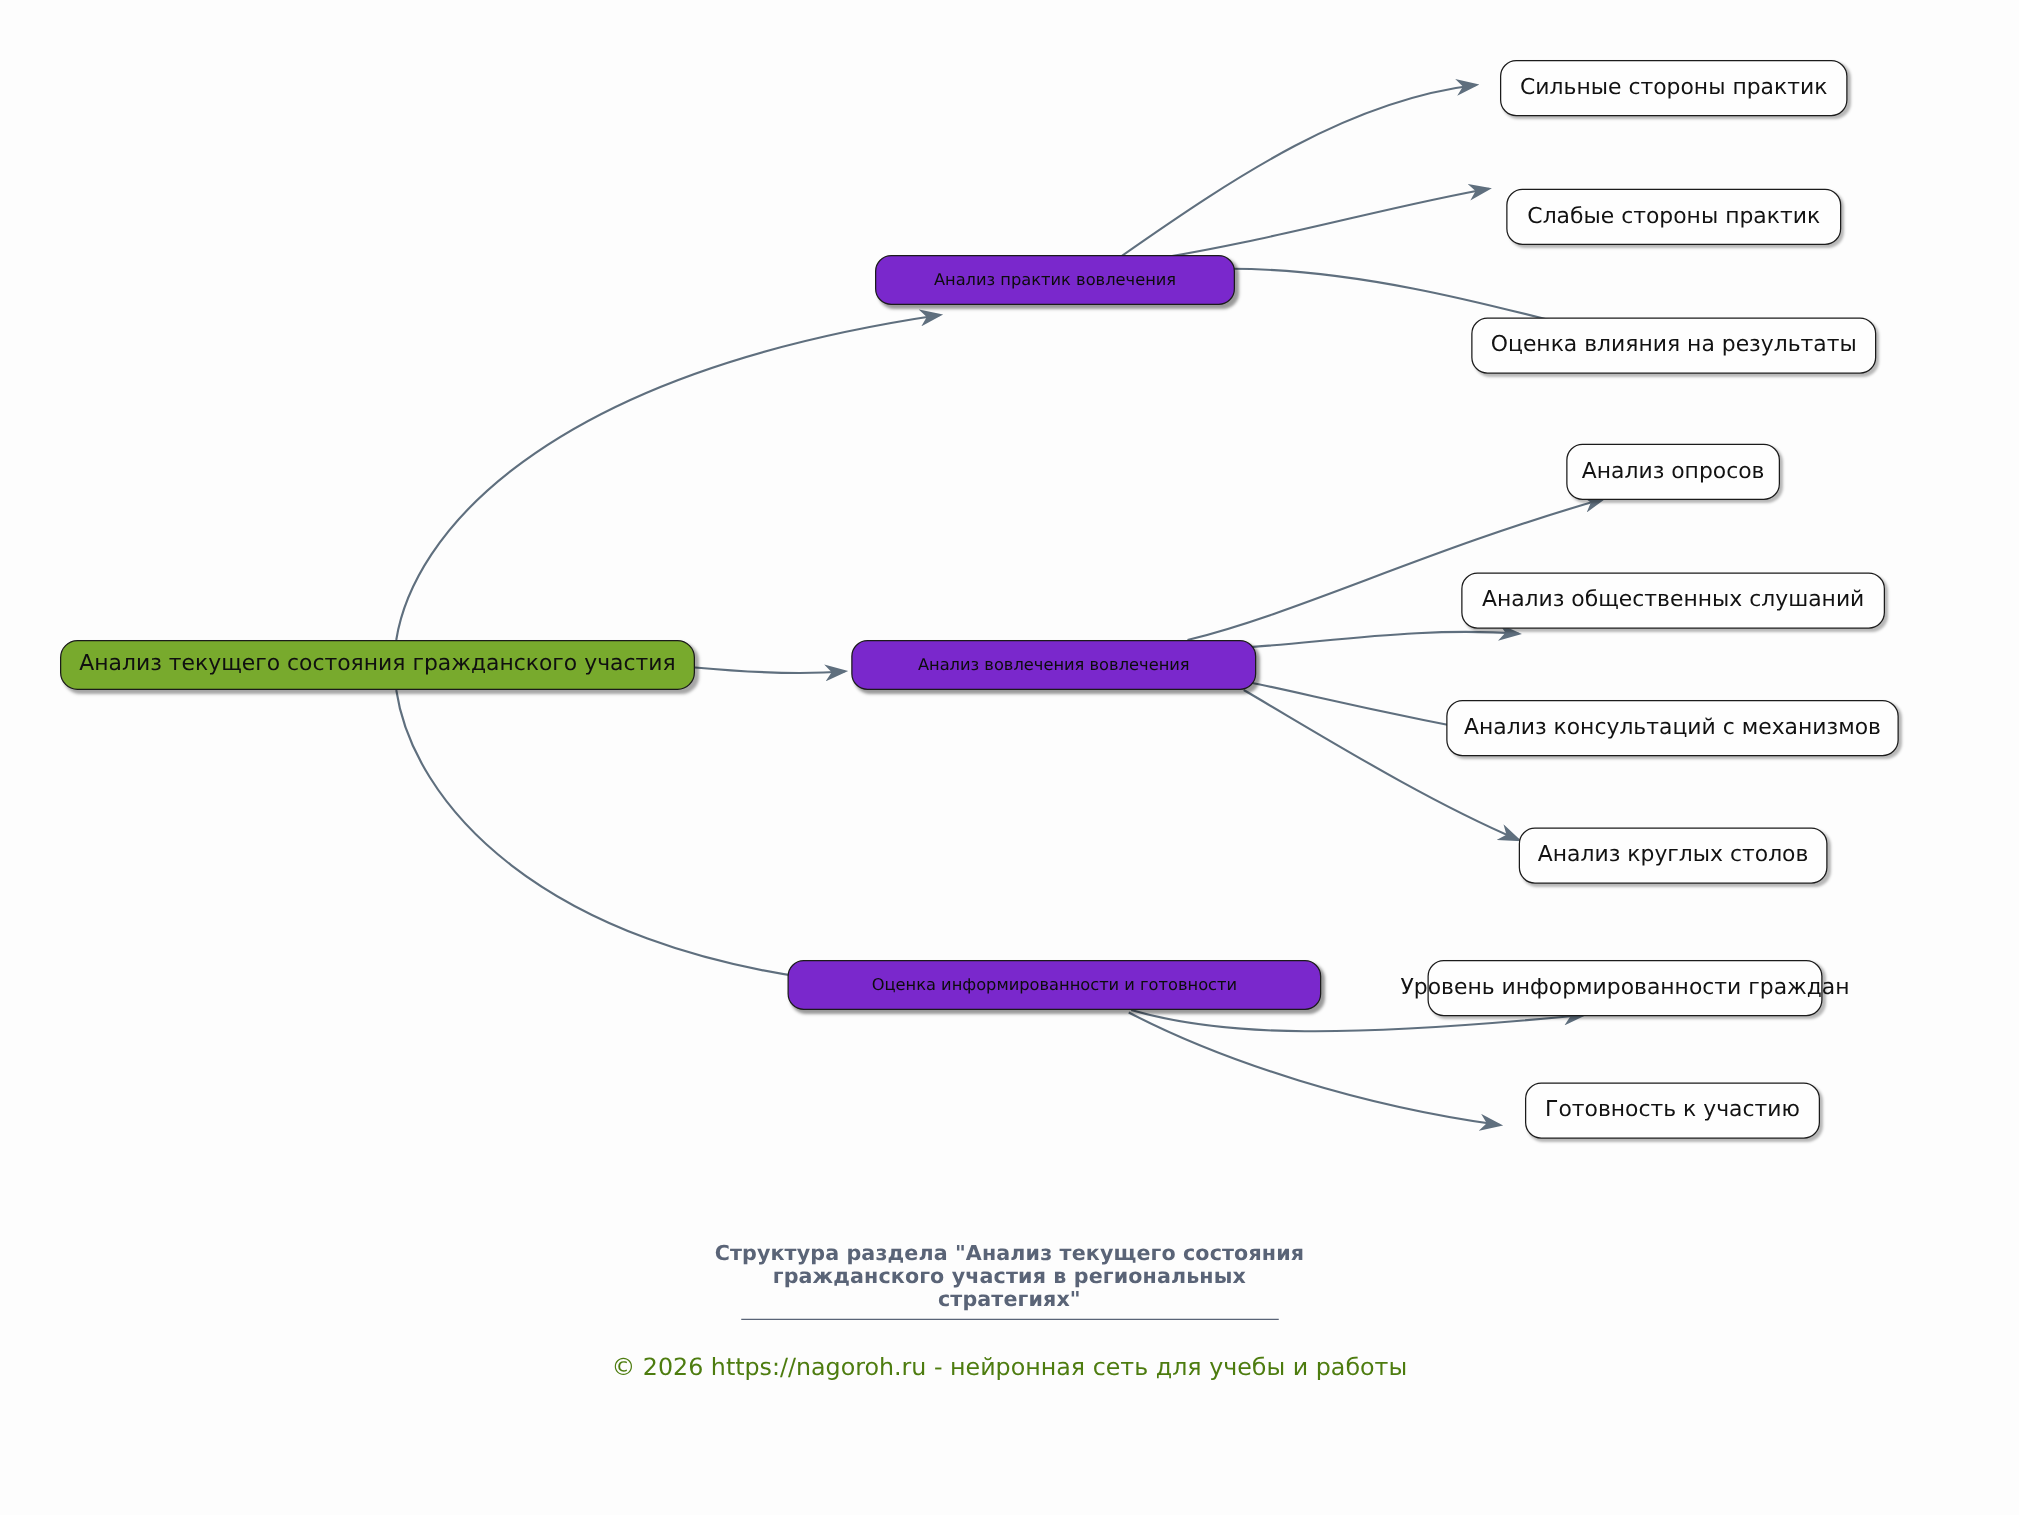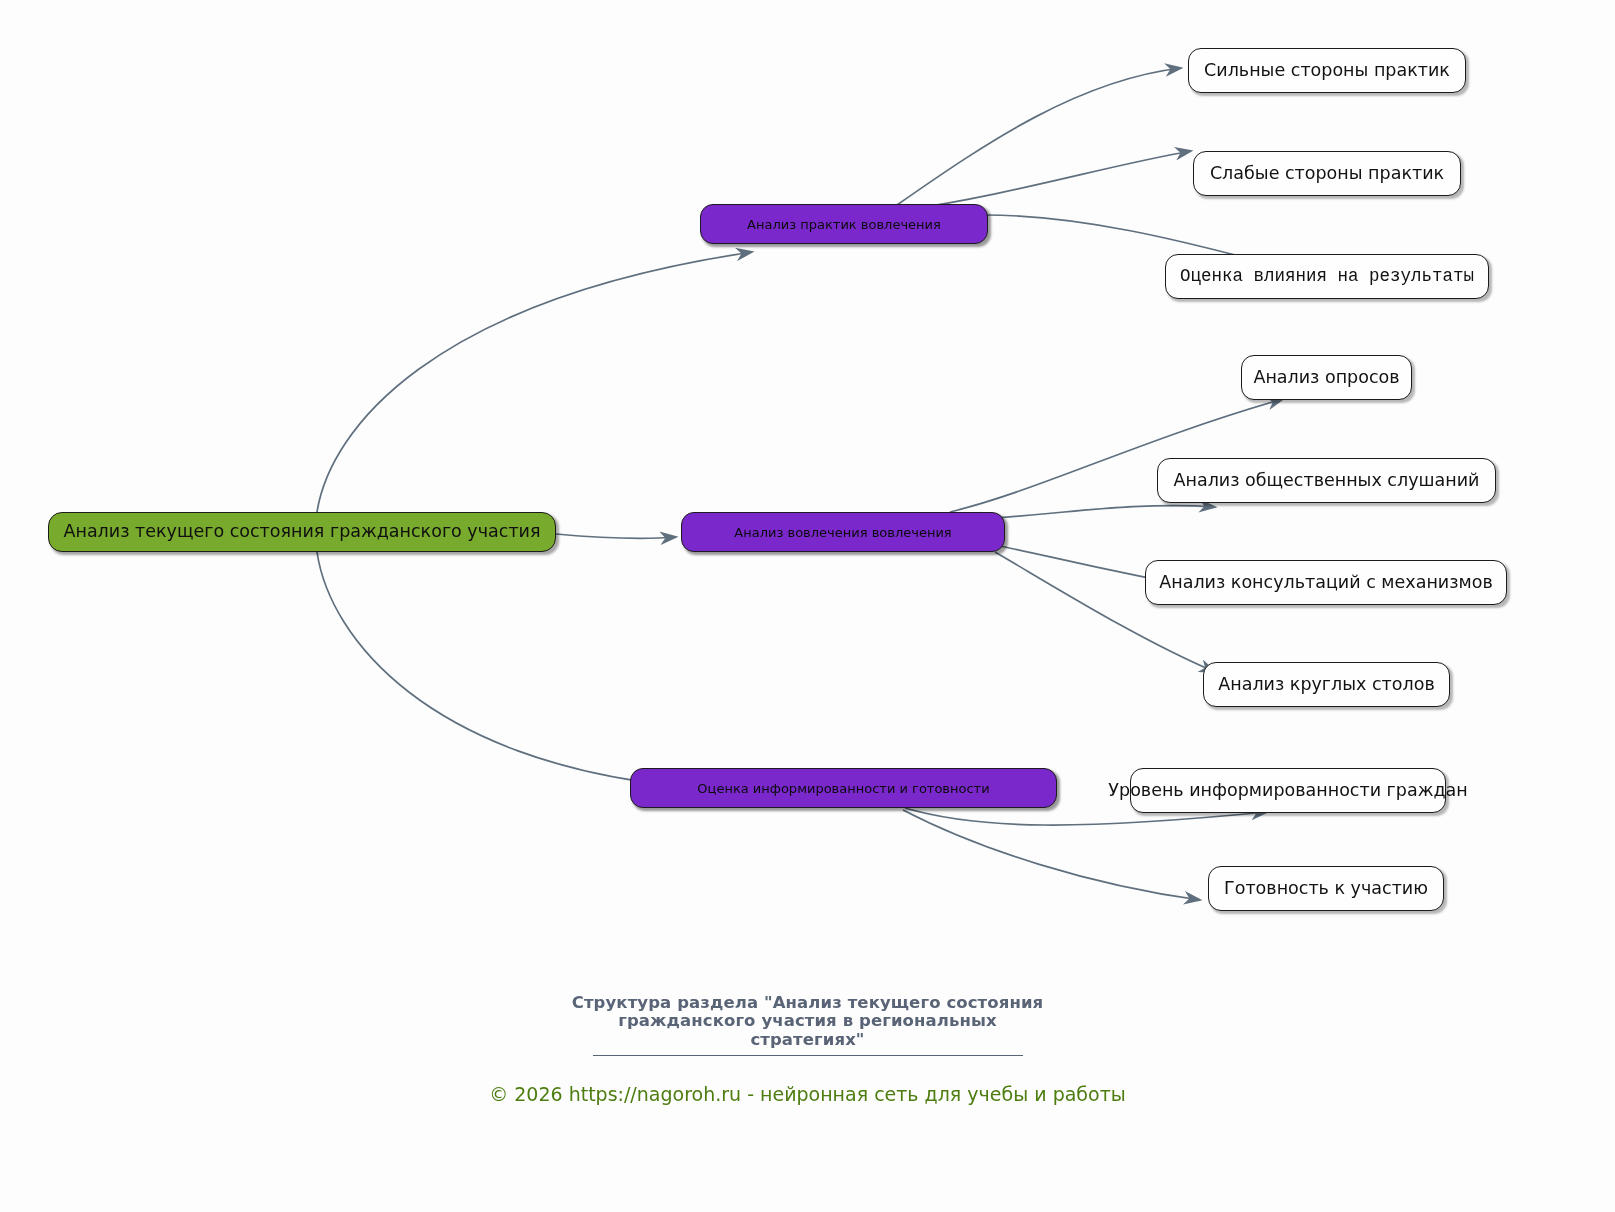--- a/index.html
+++ b/index.html
@@ -48,20 +48,21 @@
     font-size: 13px;
     box-shadow: 2.5px 2.5px 2.5px rgba(0,0,0,0.4);
   }
   .node-leaf {
     background: #fefefe;
     border: 1.5px solid #1b1b1b;
     border-radius: 13px;
     color: #121212;
     font-size: 17.5px;
     box-shadow: 2.2px 2.2px 2.2px rgba(0,0,0,0.28);
+    margin-left: 12px;
   }
   .caption {
     position: absolute;
     left: 0;
     width: 1615px;
     text-align: center;
     color: #5a6477;
     font-size: 16.5px;
     font-weight: bold;
     line-height: 1.12;
@@ -118,21 +119,21 @@
       </div>
       <div class="node node-branch" style="left: 700px; top: 204px; width: 288px; height: 40px; background: rgb(122, 40, 204);">
         <span>Анализ практик вовлечения</span>
       </div>
       <div class="node node-leaf" style="left: 1188px; top: 48px; width: 278px; height: 45px;">
         <span>Сильные стороны практик</span>
       </div>
       <div class="node node-leaf" style="left: 1193px; top: 151px; width: 268px; height: 45px;">
         <span>Слабые стороны практик</span>
       </div>
-      <div class="node node-leaf" style="left: 1165px; top: 254px; width: 324px; height: 45px; font-family: Liberation Mono, monospace;">
+      <div class="node node-leaf" style="left: 1165px; top: 254px; width: 324px; height: 45px;">
         <span>Оценка влияния на результаты</span>
       </div>
       <div class="node node-branch" style="left: 681px; top: 512px; width: 324px; height: 40px; background: rgb(122, 40, 204);">
         <span>Анализ вовлечения вовлечения</span>
       </div>
       <div class="node node-leaf" style="left: 1241px; top: 355px; width: 171px; height: 45px;">
         <span>Анализ опросов</span>
       </div>
       <div class="node node-leaf" style="left: 1157px; top: 458px; width: 339px; height: 45px;">
         <span>Анализ общественных слушаний</span>

